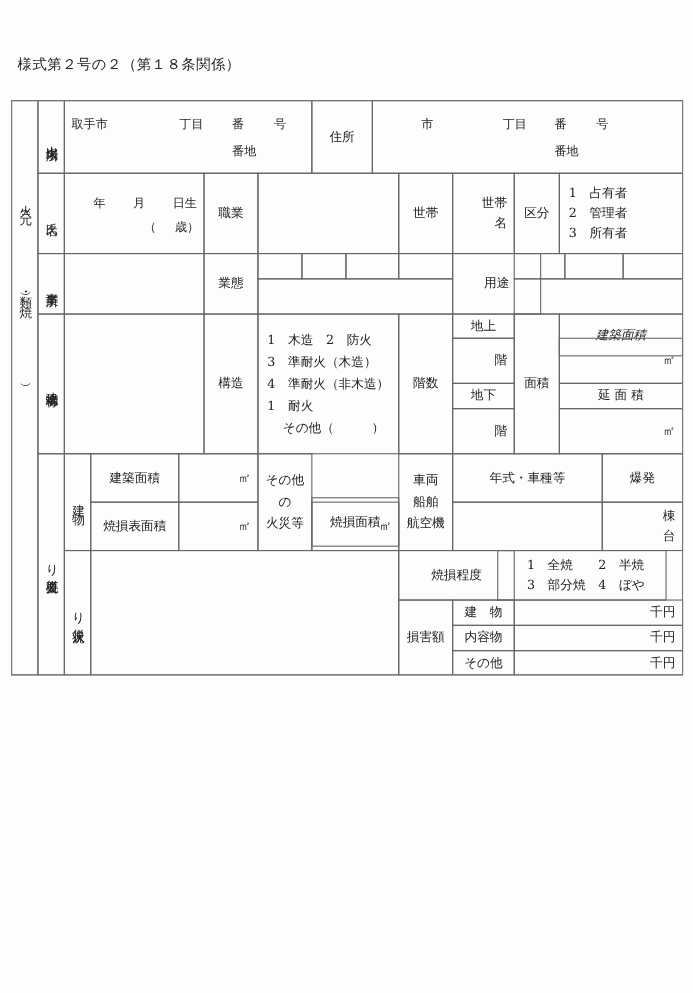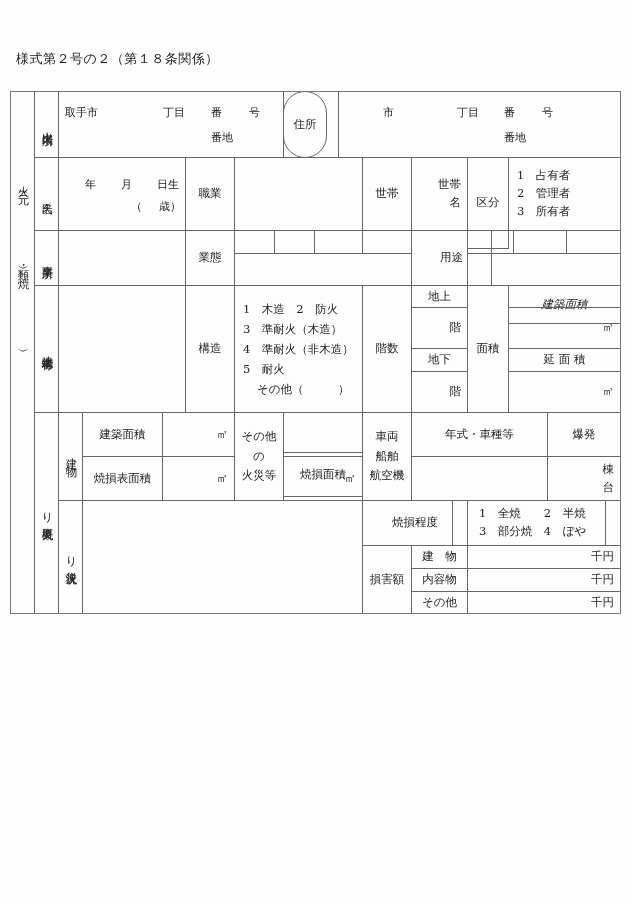--- a/index.html
+++ b/index.html
@@ -26,21 +26,21 @@
 </div>
 
 <div class="c v" style="left:34px;top:91px;width:25px;height:67px;">出火場所</div>
 <div class="c" style="left:58px;top:91px;width:226px;height:67px;">
   <span class="t" style="left:6px;top:12px">取手市</span>
   <span class="t" style="left:104px;top:12px">丁目</span>
   <span class="t" style="left:152px;top:12px">番</span>
   <span class="t" style="left:190px;top:12px">号</span>
   <span class="t" style="left:152px;top:37px">番地</span>
 </div>
-<div class="c" style="left:283px;top:91px;width:44px;height:67px;border-radius:23px;">住所</div>
+<div class="c" style="left:283px;top:91px;width:56px;height:67px;">住所</div>
 <div class="c" style="left:338px;top:91px;width:283px;height:67px;">
   <span class="t" style="left:44px;top:12px">市</span>
   <span class="t" style="left:118px;top:12px">丁目</span>
   <span class="t" style="left:165px;top:12px">番</span>
   <span class="t" style="left:203px;top:12px">号</span>
   <span class="t" style="left:165px;top:37px">番地</span>
 </div>
 
 <div class="c v" style="left:34px;top:157px;width:25px;height:74px;">氏名</div>
 <div class="c" style="left:58px;top:157px;width:128px;height:74px;">
@@ -50,21 +50,21 @@
   <span class="t" style="left:72px;top:40px">（</span>
   <span class="t" style="left:100px;top:40px">歳）</span>
 </div>
 <div class="c" style="left:185px;top:157px;width:50px;height:74px;">職業</div>
 <div class="c" style="left:234px;top:157px;width:129px;height:74px;"></div>
 <div class="c" style="left:362px;top:157px;width:50px;height:74px;">世帯</div>
 <div class="c col" style="left:411px;top:157px;width:57px;height:74px;align-items:flex-end;padding-right:6px;">
   <span>世帯</span>
   <span>名</span>
 </div>
-<div class="c" style="left:467px;top:157px;width:42px;height:92px;text-align:center;">区分</div>
+<div class="c" style="left:467px;top:157px;width:42px;height:74px;text-align:center;">区分</div>
 <div class="c col" style="left:508px;top:157px;width:113px;height:74px;align-items:flex-start;padding-left:8px;">
   <span>1　占有者</span>
   <span>2　管理者</span>
   <span>3　所有者</span>
 </div>
 
 <div class="c v" style="left:34px;top:230px;width:25px;height:56px;">事業所</div>
 <div class="c" style="left:58px;top:230px;width:128px;height:56px;"></div>
 <div class="c" style="left:185px;top:230px;width:50px;height:56px;">業態</div>
 <div class="c" style="left:234px;top:230px;width:41px;height:24px;"></div>
@@ -78,21 +78,21 @@
 <div class="c" style="left:566px;top:230px;width:55px;height:24px;"></div>
 <div class="c" style="left:467px;top:253px;width:154px;height:33px;"></div>
 
 <div class="c v" style="left:34px;top:285px;width:25px;height:128px;">建物名称</div>
 <div class="c" style="left:58px;top:285px;width:128px;height:128px;"></div>
 <div class="c" style="left:185px;top:285px;width:50px;height:128px;">構造</div>
 <div class="c col" style="left:234px;top:285px;width:129px;height:128px;align-items:flex-start;padding-left:8px;line-height:1.75;">
   <span>1　木造　2　防火</span>
   <span>3　準耐火（木造）</span>
   <span>4　準耐火（非木造）</span>
-  <span>5　耐火</span>
+  <span>1　耐火</span>
   <span style="padding-left:14px">その他（　　　）</span>
 </div>
 <div class="c" style="left:362px;top:285px;width:50px;height:128px;">階数</div>
 <div class="c" style="left:411px;top:285px;width:57px;height:23px;">地上</div>
 <div class="c r" style="left:411px;top:307px;width:57px;height:42px;">階</div>
 <div class="c" style="left:411px;top:348px;width:57px;height:24px;">地下</div>
 <div class="c r" style="left:411px;top:371px;width:57px;height:42px;">階</div>
 <div class="c" style="left:467px;top:285px;width:42px;height:128px;">面積</div>
 <div class="c" style="left:508px;top:285px;width:113px;height:39px;font-style:italic;">建築面積</div>
 <div class="c r" style="left:508px;top:307px;width:113px;height:42px;">㎡</div>

